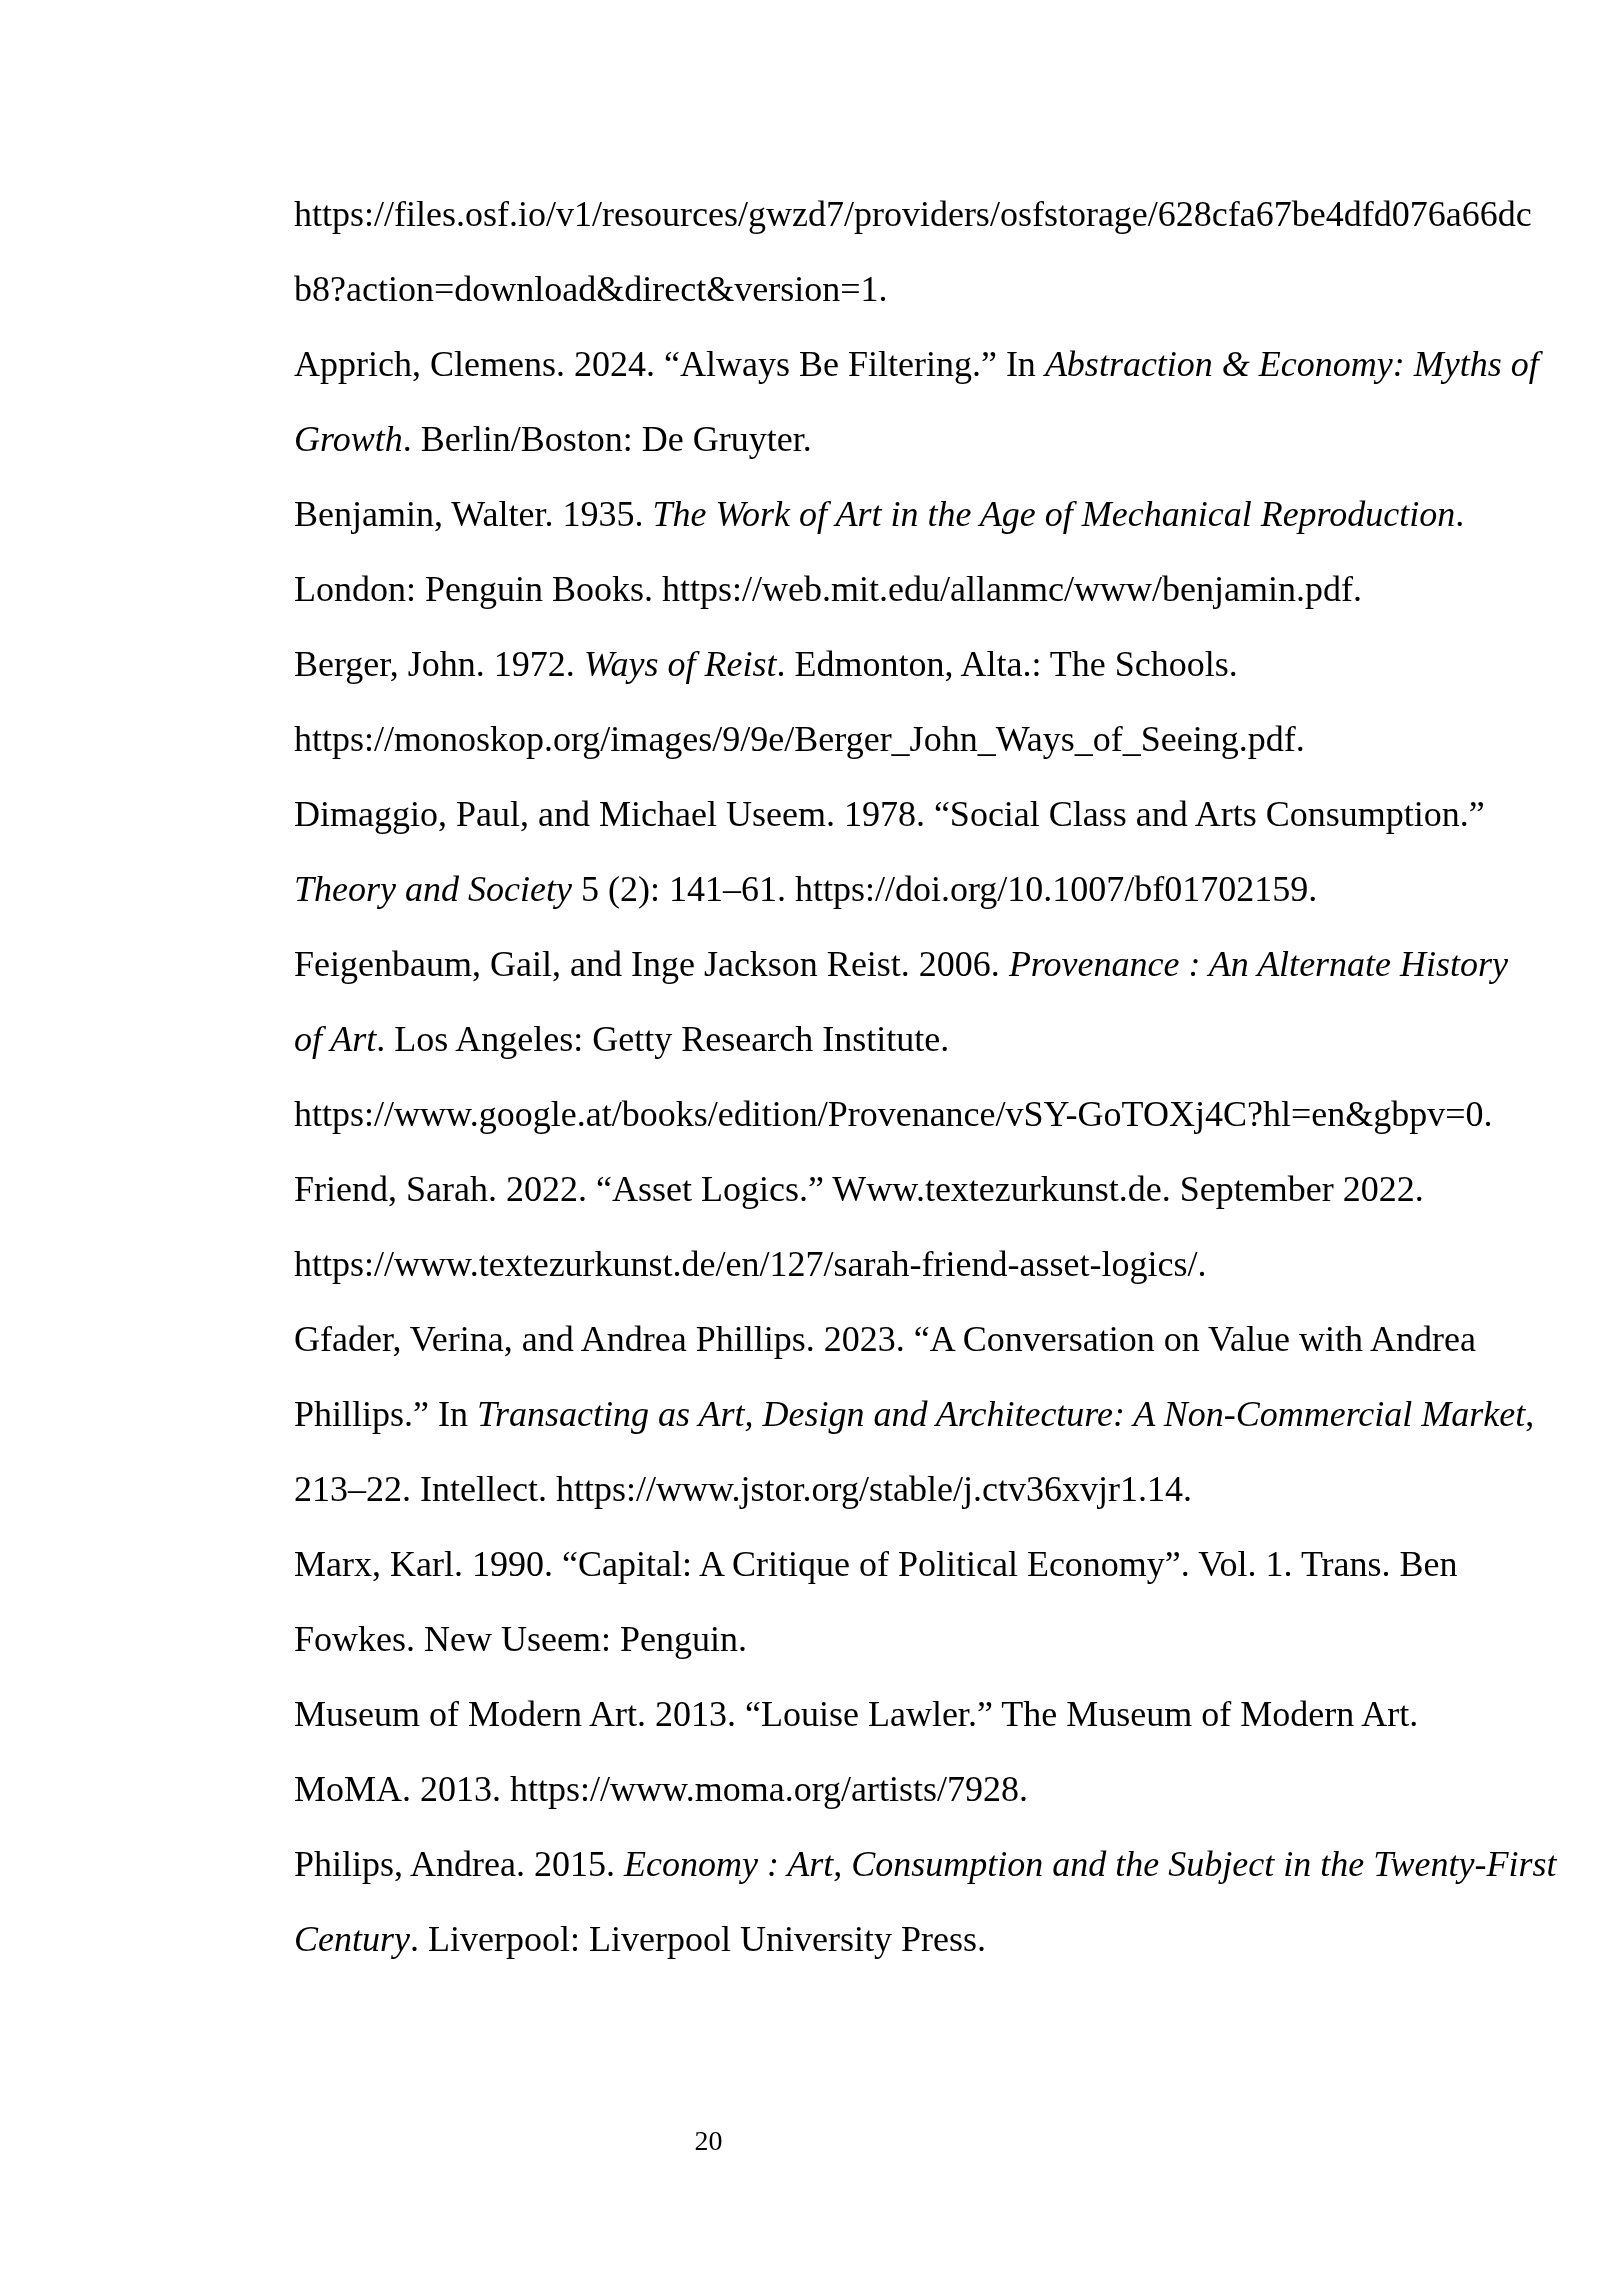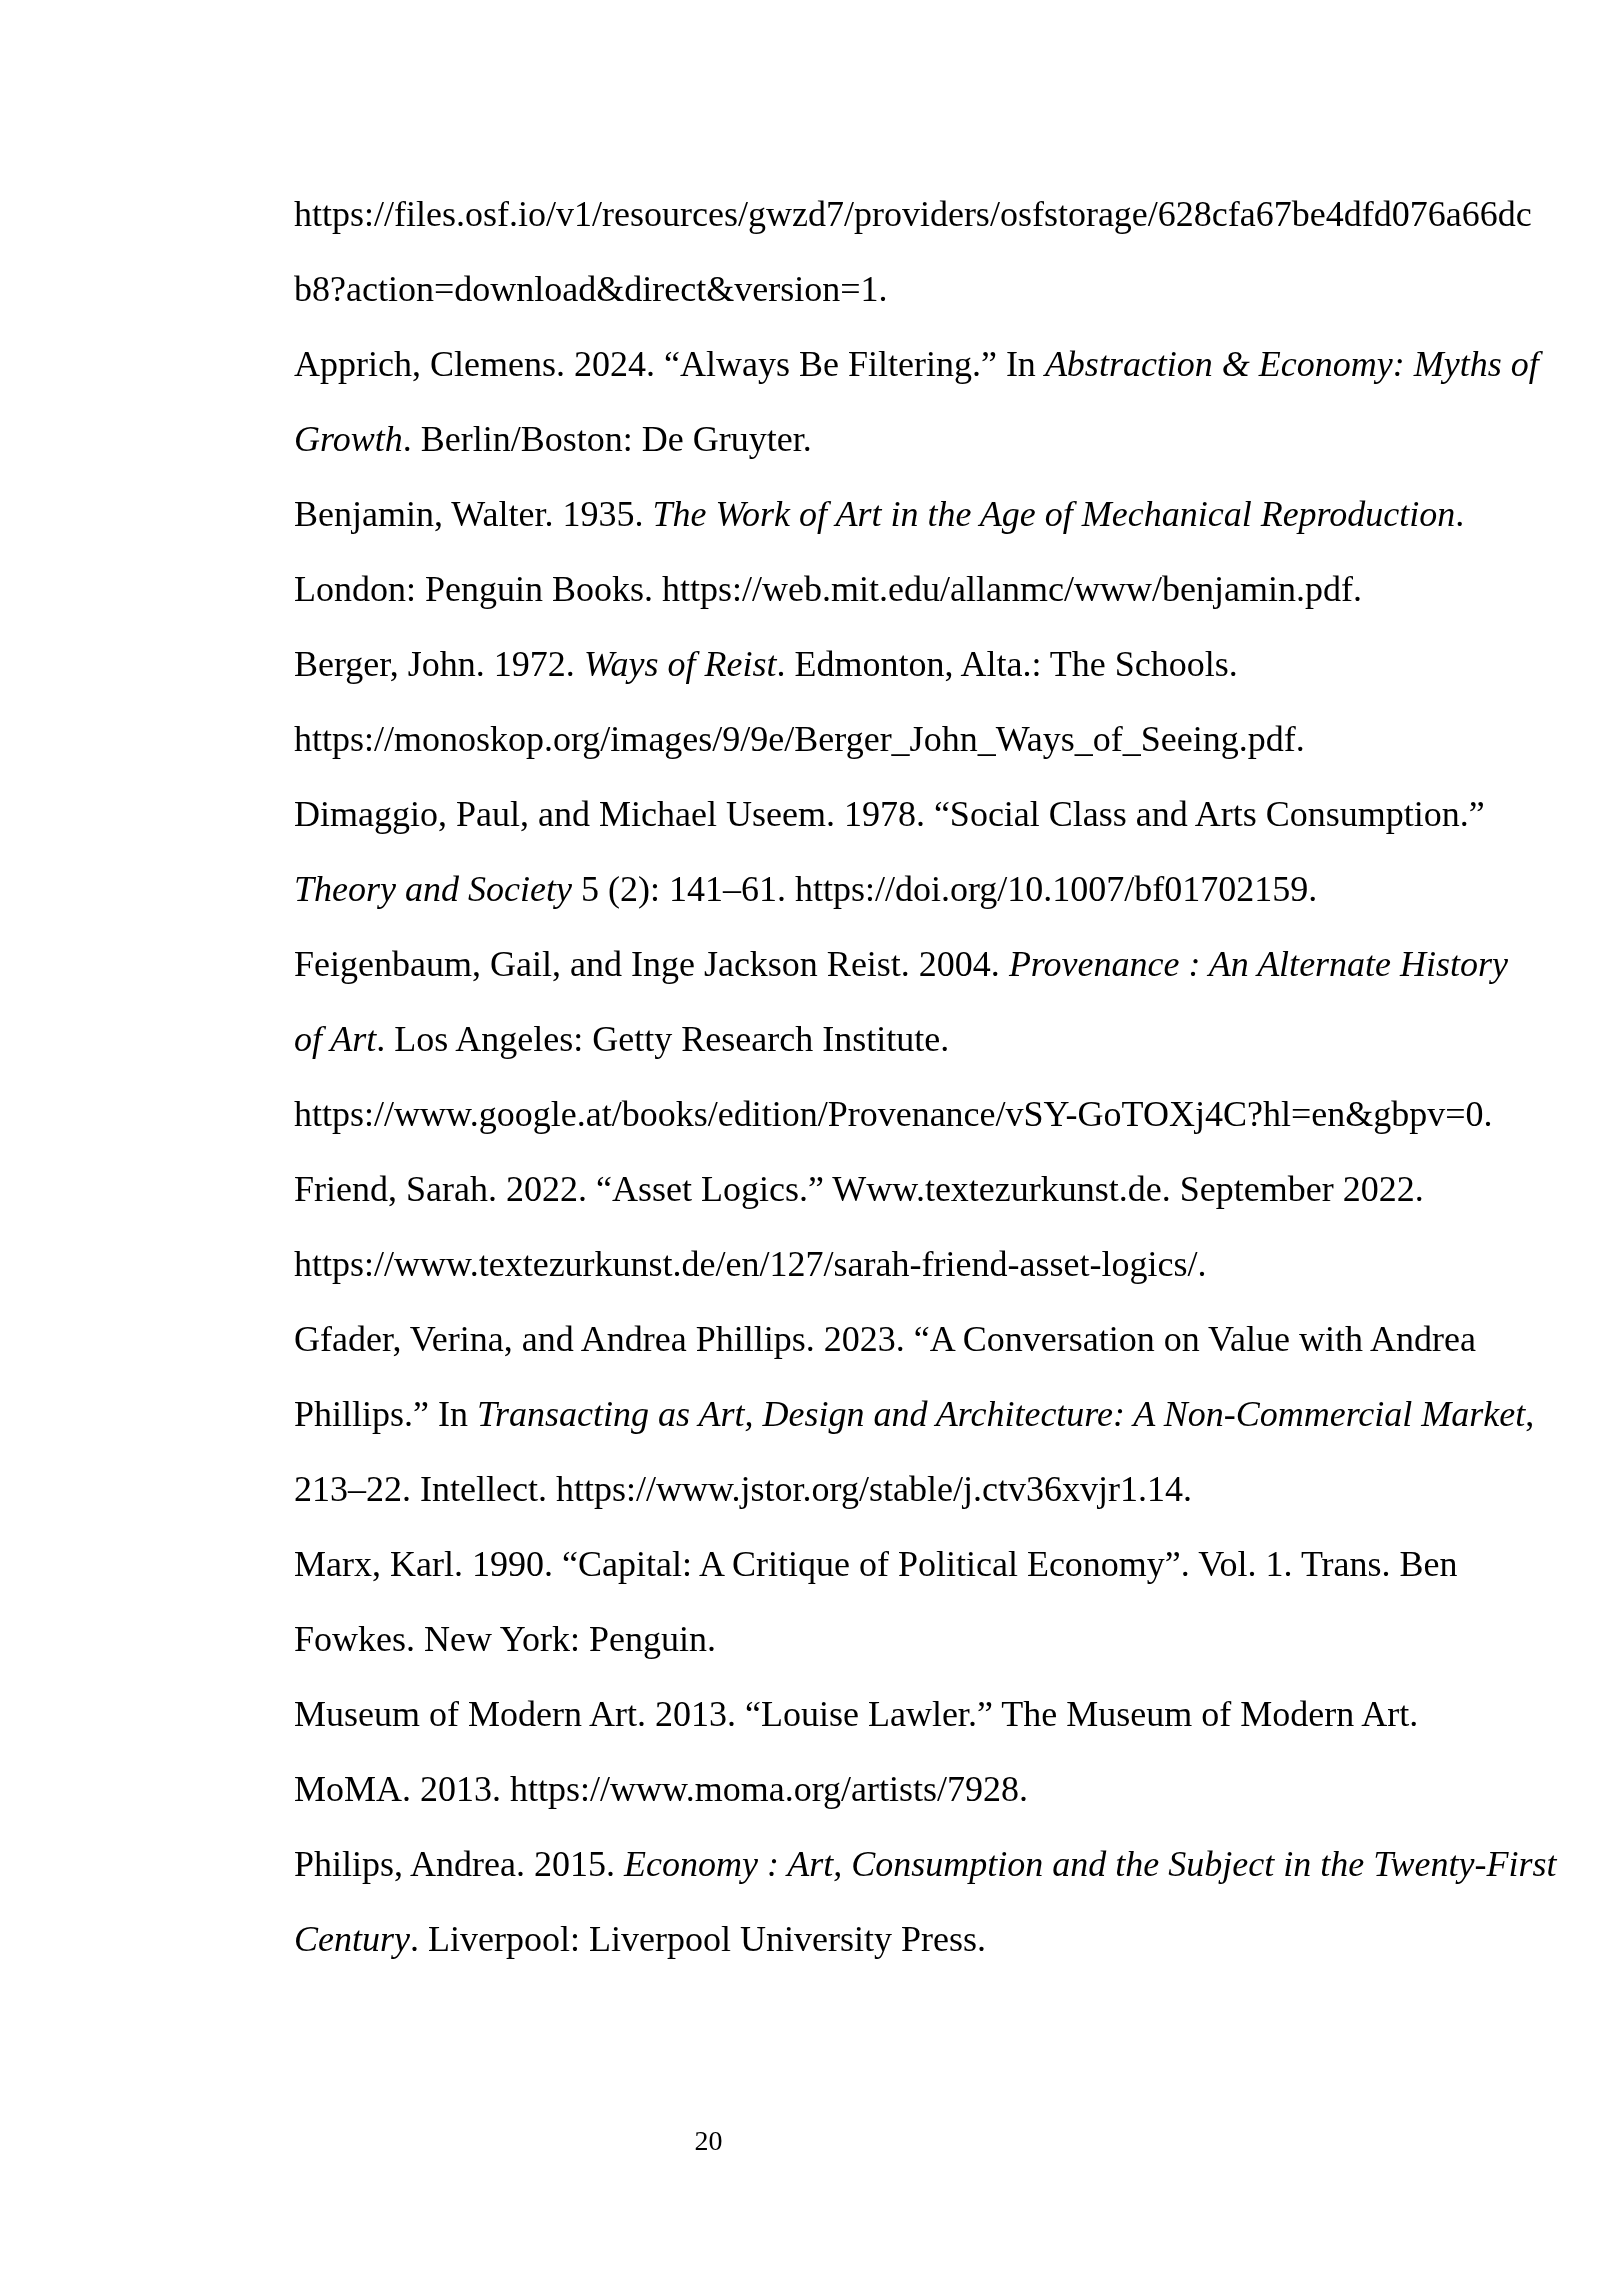--- a/index.html
+++ b/index.html
@@ -39,36 +39,36 @@
       </div>
       <div class="entry">
         <span class="line"><span class="seg-roman">Berger, John. 1972. </span><span class="seg-italic">Ways of Reist</span><span class="seg-roman">. Edmonton, Alta.: The Schools.</span></span>
         <span class="line"><span class="seg-roman">https://monoskop.org/images/9/9e/Berger_John_Ways_of_Seeing.pdf.</span></span>
       </div>
       <div class="entry">
         <span class="line"><span class="seg-roman">Dimaggio, Paul, and Michael Useem. 1978. “Social Class and Arts Consumption.”</span></span>
         <span class="line"><span class="seg-italic">Theory and Society</span><span class="seg-roman"> 5 (2): 141–61. https://doi.org/10.1007/bf01702159.</span></span>
       </div>
       <div class="entry">
-        <span class="line"><span class="seg-roman">Feigenbaum, Gail, and Inge Jackson Reist. 2004. </span><span class="seg-italic">Provenance : An Alternate History</span></span>
+        <span class="line"><span class="seg-roman">Feigenbaum, Gail, and Inge Jackson Reist. 2006. </span><span class="seg-italic">Provenance : An Alternate History</span></span>
         <span class="line"><span class="seg-italic">of Art</span><span class="seg-roman">. Los Angeles: Getty Research Institute.</span></span>
         <span class="line"><span class="seg-roman">https://www.google.at/books/edition/Provenance/vSY-GoTOXj4C?hl=en&amp;gbpv=0.</span></span>
       </div>
       <div class="entry">
         <span class="line"><span class="seg-roman">Friend, Sarah. 2022. “Asset Logics.” Www.textezurkunst.de. September 2022.</span></span>
         <span class="line"><span class="seg-roman">https://www.textezurkunst.de/en/127/sarah-friend-asset-logics/.</span></span>
       </div>
       <div class="entry">
         <span class="line"><span class="seg-roman">Gfader, Verina, and Andrea Phillips. 2023. “A Conversation on Value with Andrea</span></span>
         <span class="line"><span class="seg-roman">Phillips.” In </span><span class="seg-italic">Transacting as Art, Design and Architecture: A Non-Commercial Market</span><span class="seg-roman">,</span></span>
         <span class="line"><span class="seg-roman">213–22. Intellect. https://www.jstor.org/stable/j.ctv36xvjr1.14.</span></span>
       </div>
       <div class="entry">
         <span class="line"><span class="seg-roman">Marx, Karl. 1990. “Capital: A Critique of Political Economy”. Vol. 1. Trans. Ben</span></span>
-        <span class="line"><span class="seg-roman">Fowkes. New York: Penguin.</span></span>
+        <span class="line"><span class="seg-roman">Fowkes. New Useem: Penguin.</span></span>
       </div>
       <div class="entry">
         <span class="line"><span class="seg-roman">Museum of Modern Art. 2013. “Louise Lawler.” The Museum of Modern Art.</span></span>
         <span class="line"><span class="seg-roman">MoMA. 2013. https://www.moma.org/artists/7928.</span></span>
       </div>
       <div class="entry">
         <span class="line"><span class="seg-roman">Philips, Andrea. 2015. </span><span class="seg-italic">Economy : Art, Consumption and the Subject in the Twenty-First</span></span>
         <span class="line"><span class="seg-italic">Century</span><span class="seg-roman">. Liverpool: Liverpool University Press.</span></span>
       </div>
     </div>

